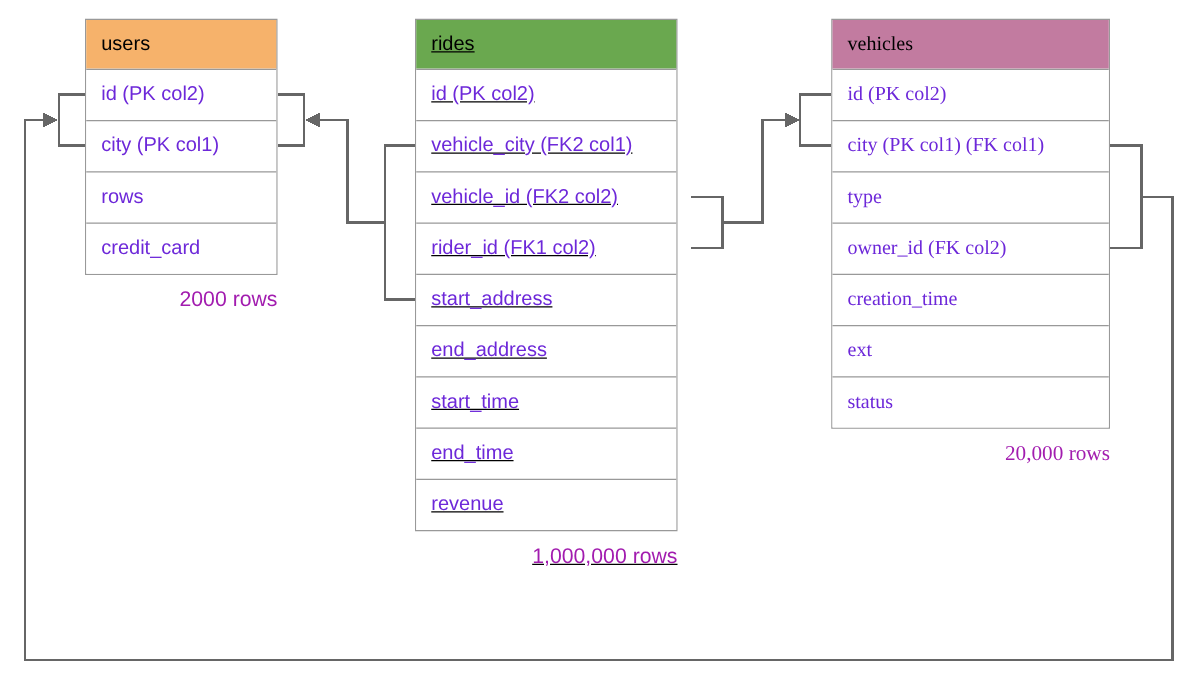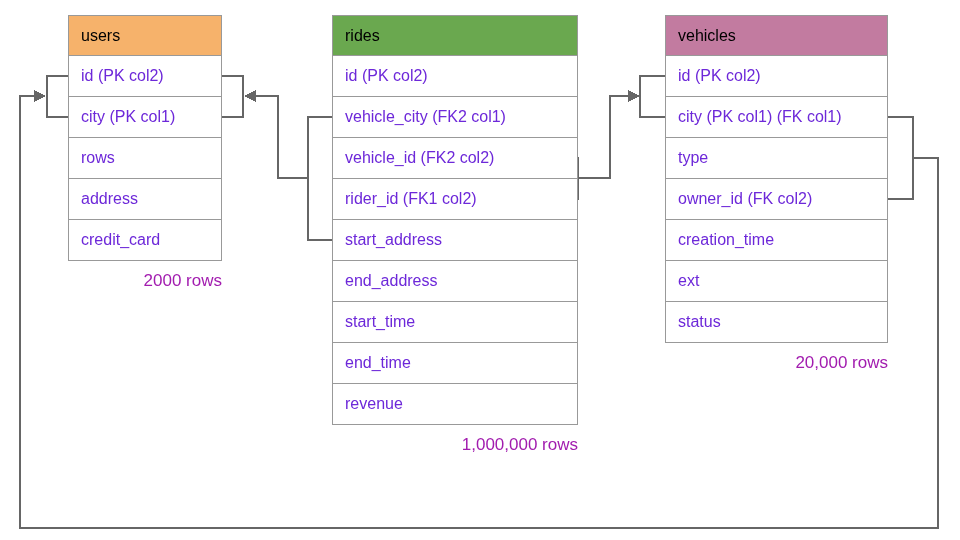--- a/index.html
+++ b/index.html
@@ -58,22 +58,22 @@
     box-sizing: border-box;
     white-space: nowrap;
     overflow: hidden;
   }
   .rowcount {
     margin: 10px 0 0 8px;
     font-size: 17px;
     color: #a21caf;
   }
   #table-users   { left: 68px;  top: 15px; width: 154px; }
-  #table-rides   { left: 332px; top: 15px; width: 246px; }
-  #table-vehicles{ left: 665px; top: 15px; width: 223px; }
+  #table-rides   { left: 332px; top: 15px; width: 210px; text-decoration: underline; }
+  #table-vehicles{ left: 665px; top: 15px; width: 223px; font-family: Liberation Serif, serif; }
 </style>
 </head>
 <body>
 
 <div class="canvas">
 
   <svg class="connectors" viewBox="0 0 960 540" shape-rendering="crispEdges">
 
     <g>
       <path d="M 68 75.5 H 47 V 116.5 H 68"></path>
@@ -99,21 +99,20 @@
 
   <div class="table-wrap" id="table-users">
     <div class="table-box">
       <div class="thead" style="background: rgb(246, 178, 107);">
         <span>users</span>
       </div>
       <div class="rows">
           <div class="trow">id (PK col2)</div>
           <div class="trow">city (PK col1)</div>
           <div class="trow">rows</div>
-          <div class="trow">address</div>
           <div class="trow">credit_card</div>
         </div>
     </div>
     <div class="rowcount">2000 rows</div>
   </div>
 
   <div class="table-wrap" id="table-rides">
     <div class="table-box">
       <div class="thead" style="background: rgb(106, 168, 79);">
         <span>rides</span>

